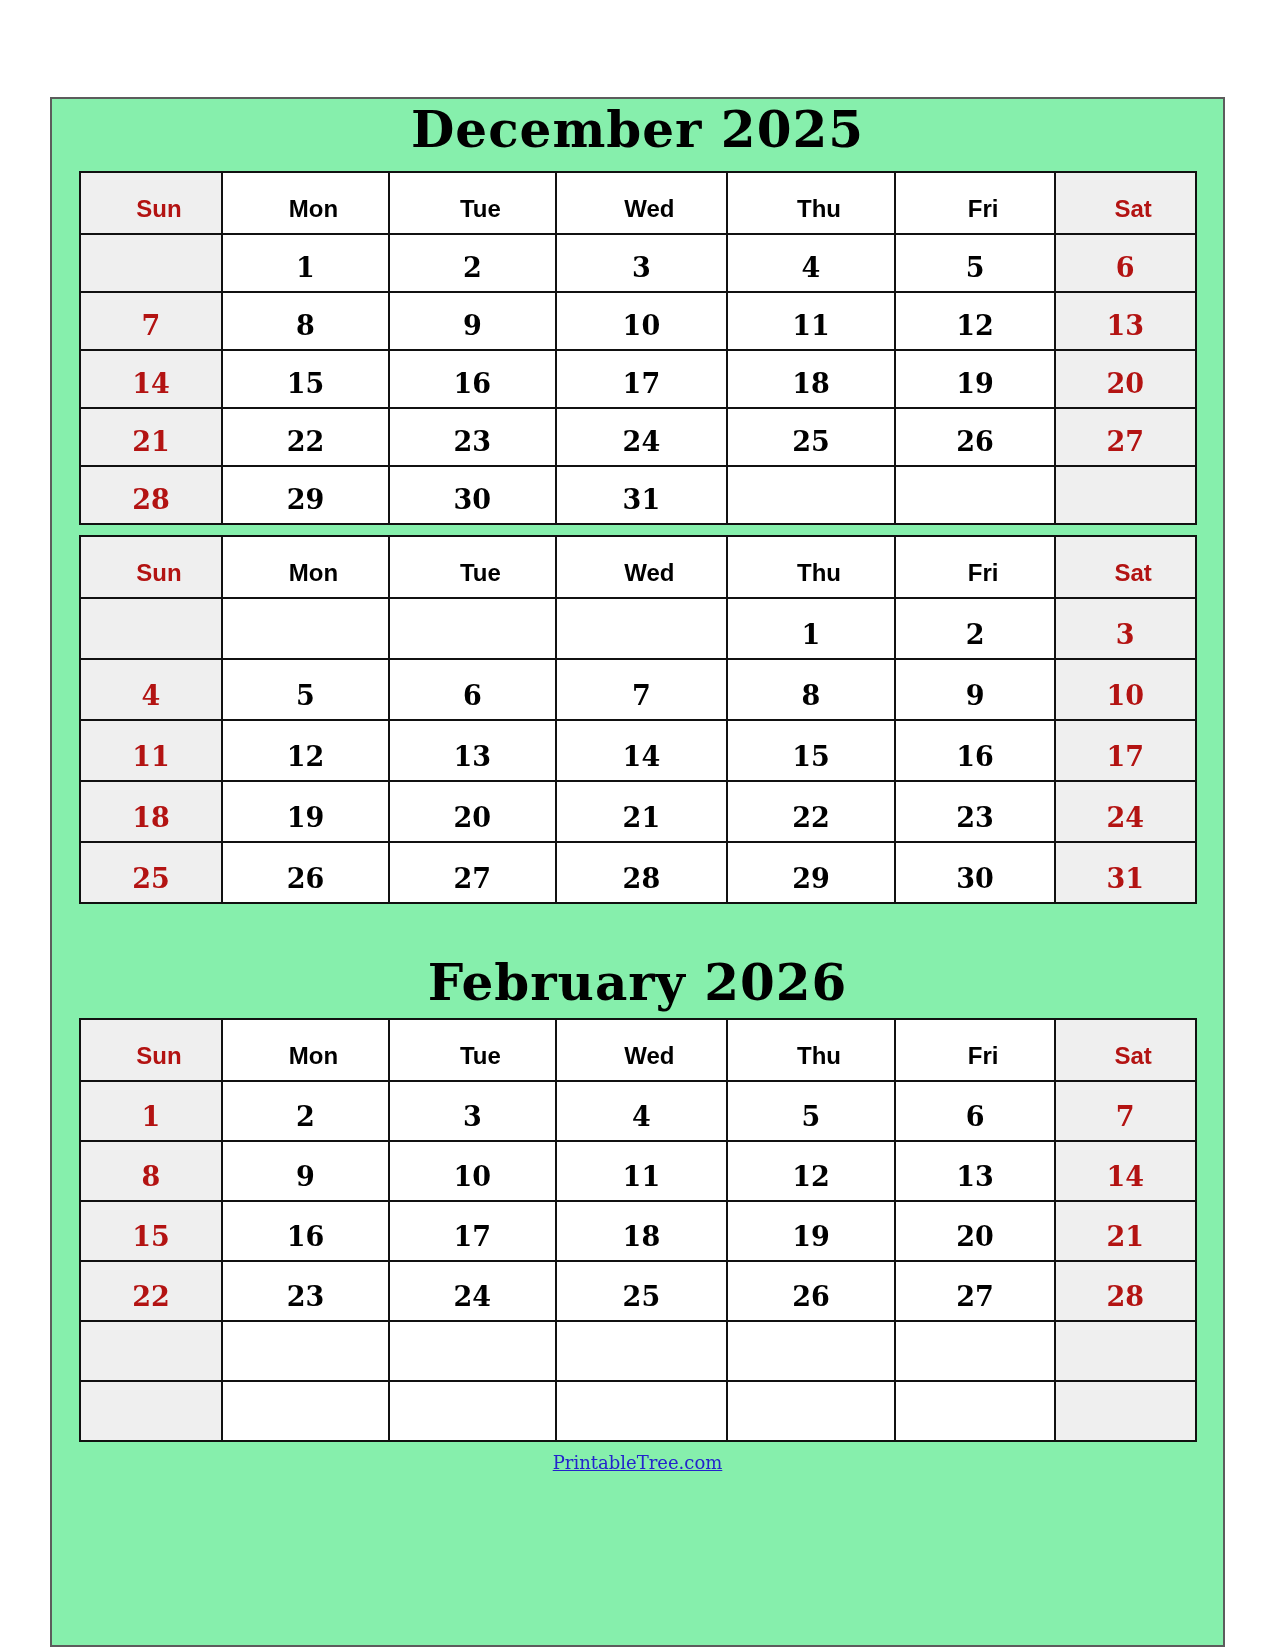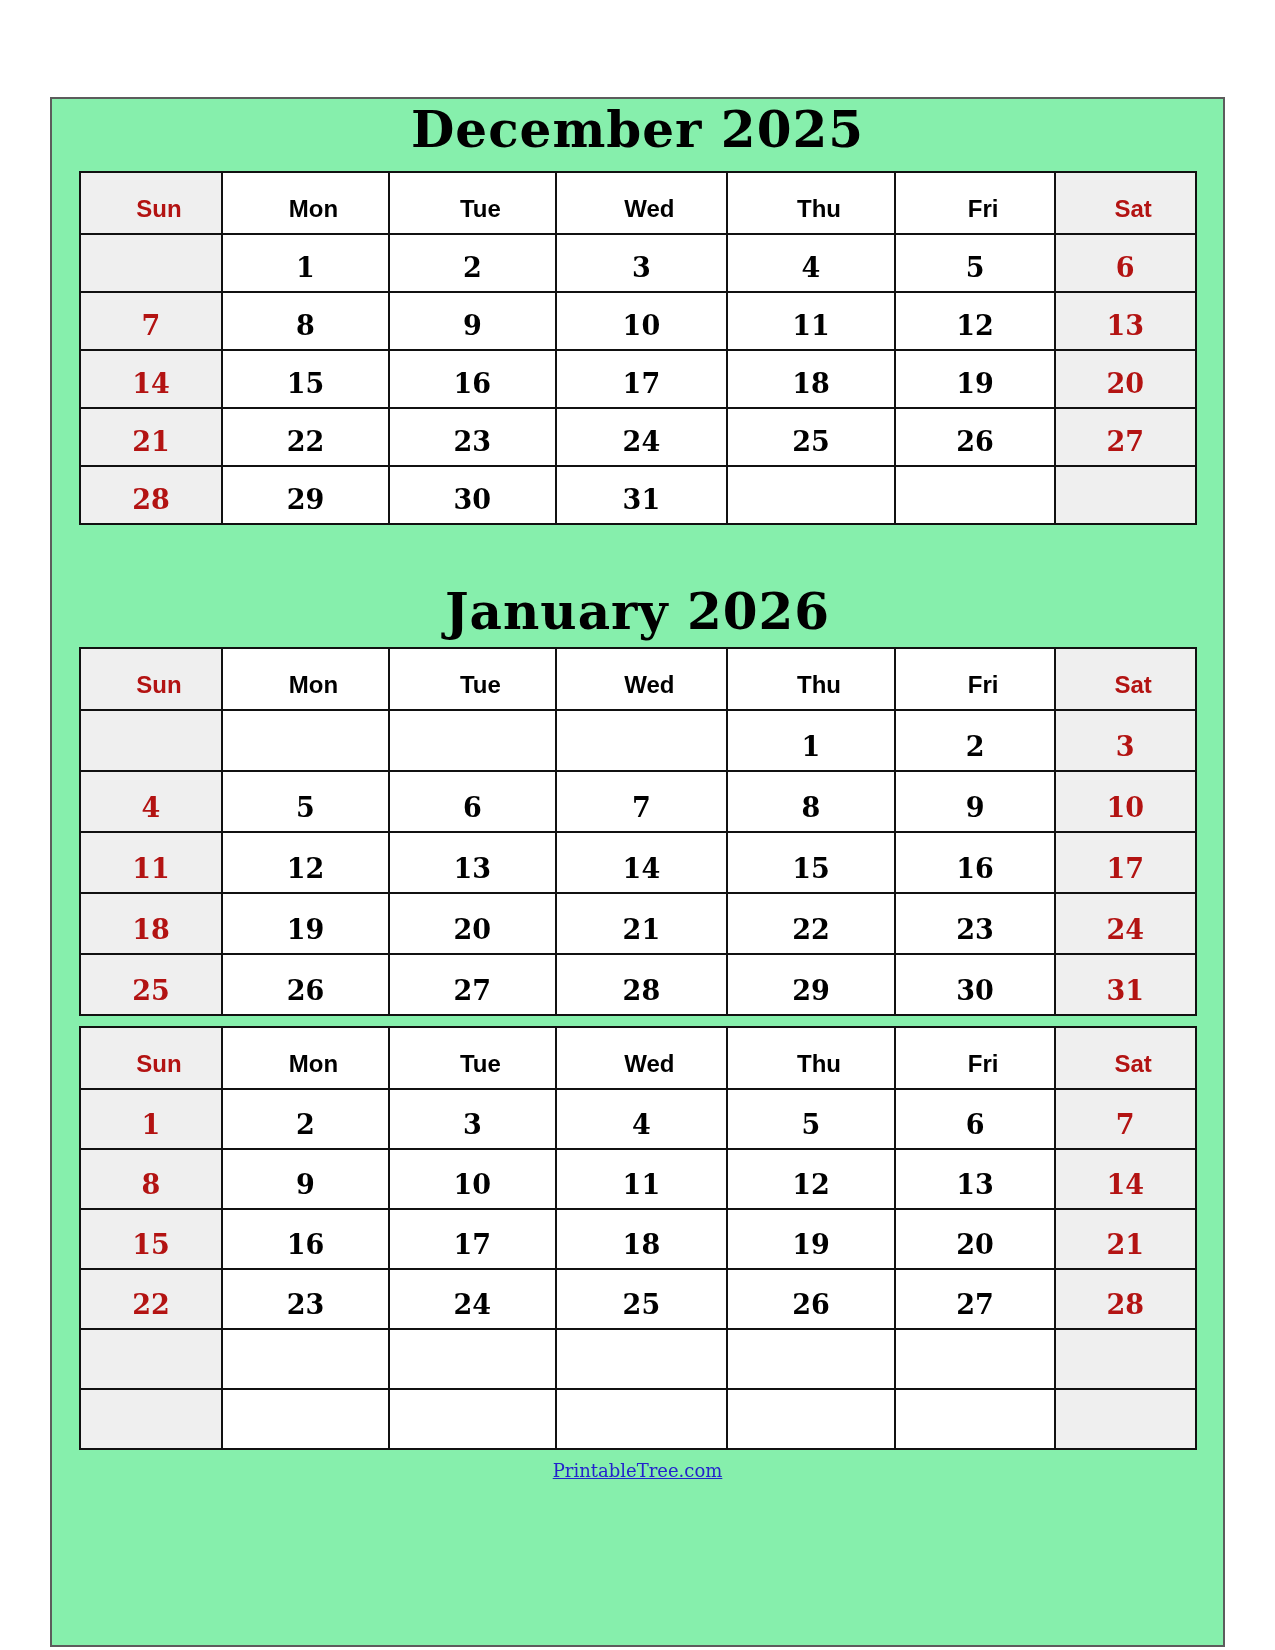--- a/index.html
+++ b/index.html
@@ -153,21 +153,20 @@
               <td>30</td>
               <td>31</td>
               <td></td>
               <td></td>
               <td class="weekend"></td>
             </tr>
           </tbody>
         </table>
       </section>
       <section class="month m1">
-        <h1 class="month-title">January 2026</h1>
         <table class="cal">
           <colgroup>
             <col style="width: 12.8%;">
             <col style="width: 14.9%;">
             <col style="width: 15%;">
             <col style="width: 15.3%;">
             <col style="width: 15.1%;">
             <col style="width: 14.3%;">
             <col style="width: 12.6%;">
           </colgroup>
@@ -225,20 +224,21 @@
               <td>27</td>
               <td>28</td>
               <td>29</td>
               <td>30</td>
               <td class="weekend">31</td>
             </tr>
           </tbody>
         </table>
       </section>
       <section class="month m2">
+        <h1 class="month-title">February 2026</h1>
         <table class="cal">
           <colgroup>
             <col style="width: 12.8%;">
             <col style="width: 14.9%;">
             <col style="width: 15%;">
             <col style="width: 15.3%;">
             <col style="width: 15.1%;">
             <col style="width: 14.3%;">
             <col style="width: 12.6%;">
           </colgroup>

